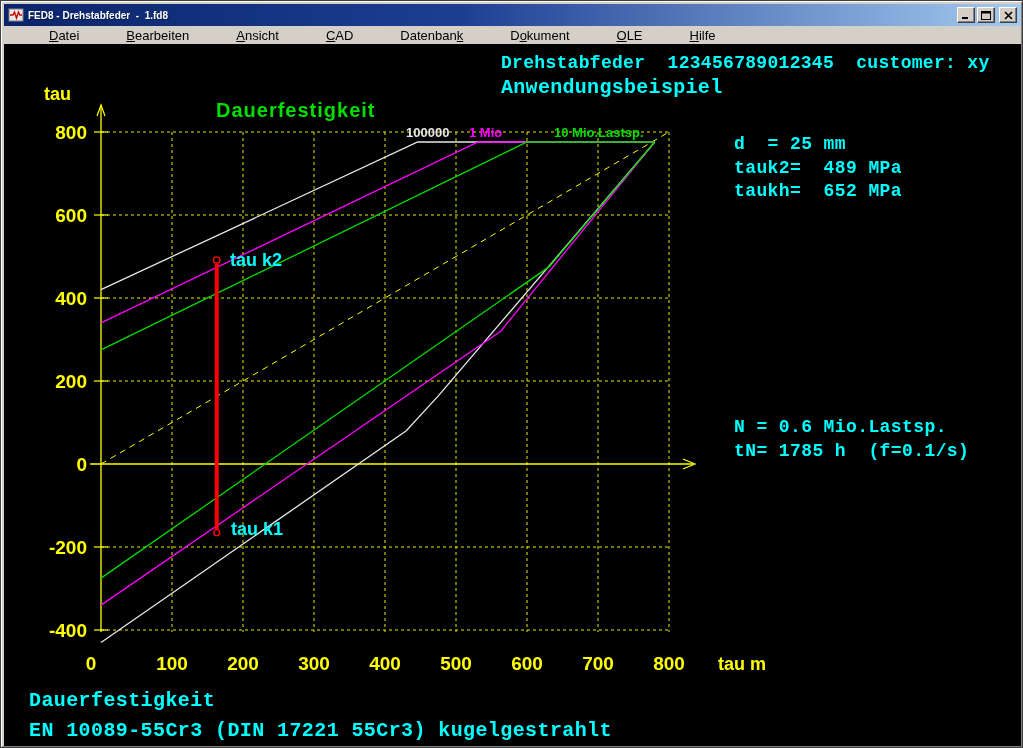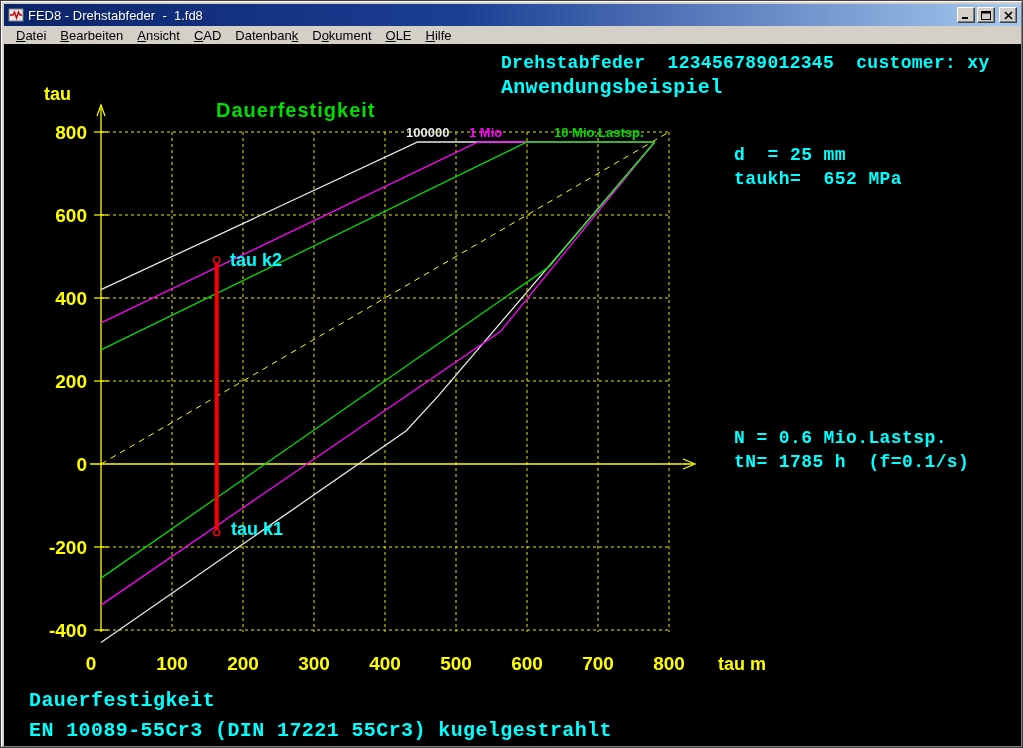--- a/index.html
+++ b/index.html
@@ -9,44 +9,44 @@
   .window{position:absolute;left:0;top:0;width:1023px;height:748px;
     background:#d4d0c8;border:1px solid #404040;
     box-shadow:inset 1px 1px 0 #ffffff, inset -1px -1px 0 #808080;
     padding:3px;}
 
   
   .titlebar{position:absolute;left:3px;top:3px;width:1017px;height:22px;
     background:linear-gradient(to right,#0a246a 0%,#1c3f94 45%,#a6caf0 100%);
     display:flex;align-items:center;padding:0 2px;}
   .app-icon{width:16px;height:16px;margin:0 4px 0 2px;flex:0 0 auto;}
-  .title-text{color:#fff;font-size:13px;font-weight:normal;white-space:pre;flex:1 1 auto;
+  .title-text{color:#fff;font-size:10px;font-weight:bold;white-space:pre;flex:1 1 auto;
     text-shadow:1px 1px 0 rgba(0,0,0,.35);}
   .win-buttons{display:flex;gap:2px;margin-right:2px;}
   .winbtn{width:18px;height:16px;background:#d4d0c8;border:1px solid;
     border-color:#ffffff #404040 #404040 #ffffff;
     box-shadow:inset -1px -1px 0 #808080;
     display:flex;align-items:center;justify-content:center;padding:0;}
   .winbtn.close{margin-left:2px;}
 
   
   .menubar{position:absolute;left:3px;top:25px;width:1017px;height:18px;
     background:#d4d0c8;display:flex;align-items:center;padding-left:5px;
     font-size:13px;color:#000;}
-  .menu-item{padding:16px 7px;white-space:pre;cursor:default;}
+  .menu-item{padding:16px 7px;white-space:pre;cursor:default;margin-left:33px;}
   .menu-item u{text-decoration:underline;}
 
   
   .client{position:absolute;left:3px;top:43px;width:1017px;height:702px;background:#000;overflow:hidden;}
   .client svg{position:absolute;left:0;top:0;}
 
   .txt{position:absolute;color:#00ffff;font-weight:bold;white-space:pre;font-family:Liberation Mono, monospace;}
   .hdr1{left:497px;top:9px;font-size:18px;letter-spacing:.3px;}
   .hdr2{left:497px;top:32px;font-size:20px;letter-spacing:.3px;}
-  .resblock{position:absolute;left:730px;font-size:18px;line-height:23.5px;letter-spacing:.4px;margin-top:11px;}
+  .resblock{position:absolute;left:730px;font-size:18px;line-height:23.5px;letter-spacing:.4px;}
   .rb1{top:89px;}
   .rb2{top:207px;}
   .rb3{top:372px;}
   .ftr1{left:25px;top:645px;font-size:20px;letter-spacing:.4px;}
   .ftr2{left:25px;top:675px;font-size:20px;letter-spacing:.4px;}
 </style>
 </head>
 <body>
 
 <div class="window">
@@ -166,20 +166,20 @@
           <circle cx="215.73" cy="259.065" r="3.2" fill="none" stroke="#ff0000" stroke-width="1.4"></circle>
           <circle cx="215.73" cy="531.645" r="3" fill="none" stroke="#ff0000" stroke-width="1.4"></circle>
           <text x="229" y="265" font-family="&quot;Liberation Sans&quot;,sans-serif" font-size="18" font-weight="bold" fill="#00ffff">tau k2</text>
           <text x="230" y="534" font-family="&quot;Liberation Sans&quot;,sans-serif" font-size="18" font-weight="bold" fill="#00ffff">tau k1</text>
         </g>
       </svg>
 
     <div class="txt hdr1">Drehstabfeder  123456789012345  customer: xy</div>
     <div class="txt hdr2">Anwendungsbeispiel</div>
 
-    <div class="txt resblock rb1" id="resblock1"><div>d  = 25 mm</div><div>taukh=  652 MPa</div></div>
+    <div class="txt resblock rb1" id="resblock1"><div>d  = 25 mm</div><div>tauk2=  489 MPa</div><div>taukh=  652 MPa</div></div>
     <div class="txt resblock rb3" id="resblock3"><div>N = 0.6 Mio.Lastsp.</div><div>tN= 1785 h  (f=0.1/s)</div></div>
 
     <div class="txt ftr1">Dauerfestigkeit</div>
     <div class="txt ftr2">EN 10089-55Cr3 (DIN 17221 55Cr3) kugelgestrahlt</div>
   </div>
 
 </div>
 
 </body></html>

